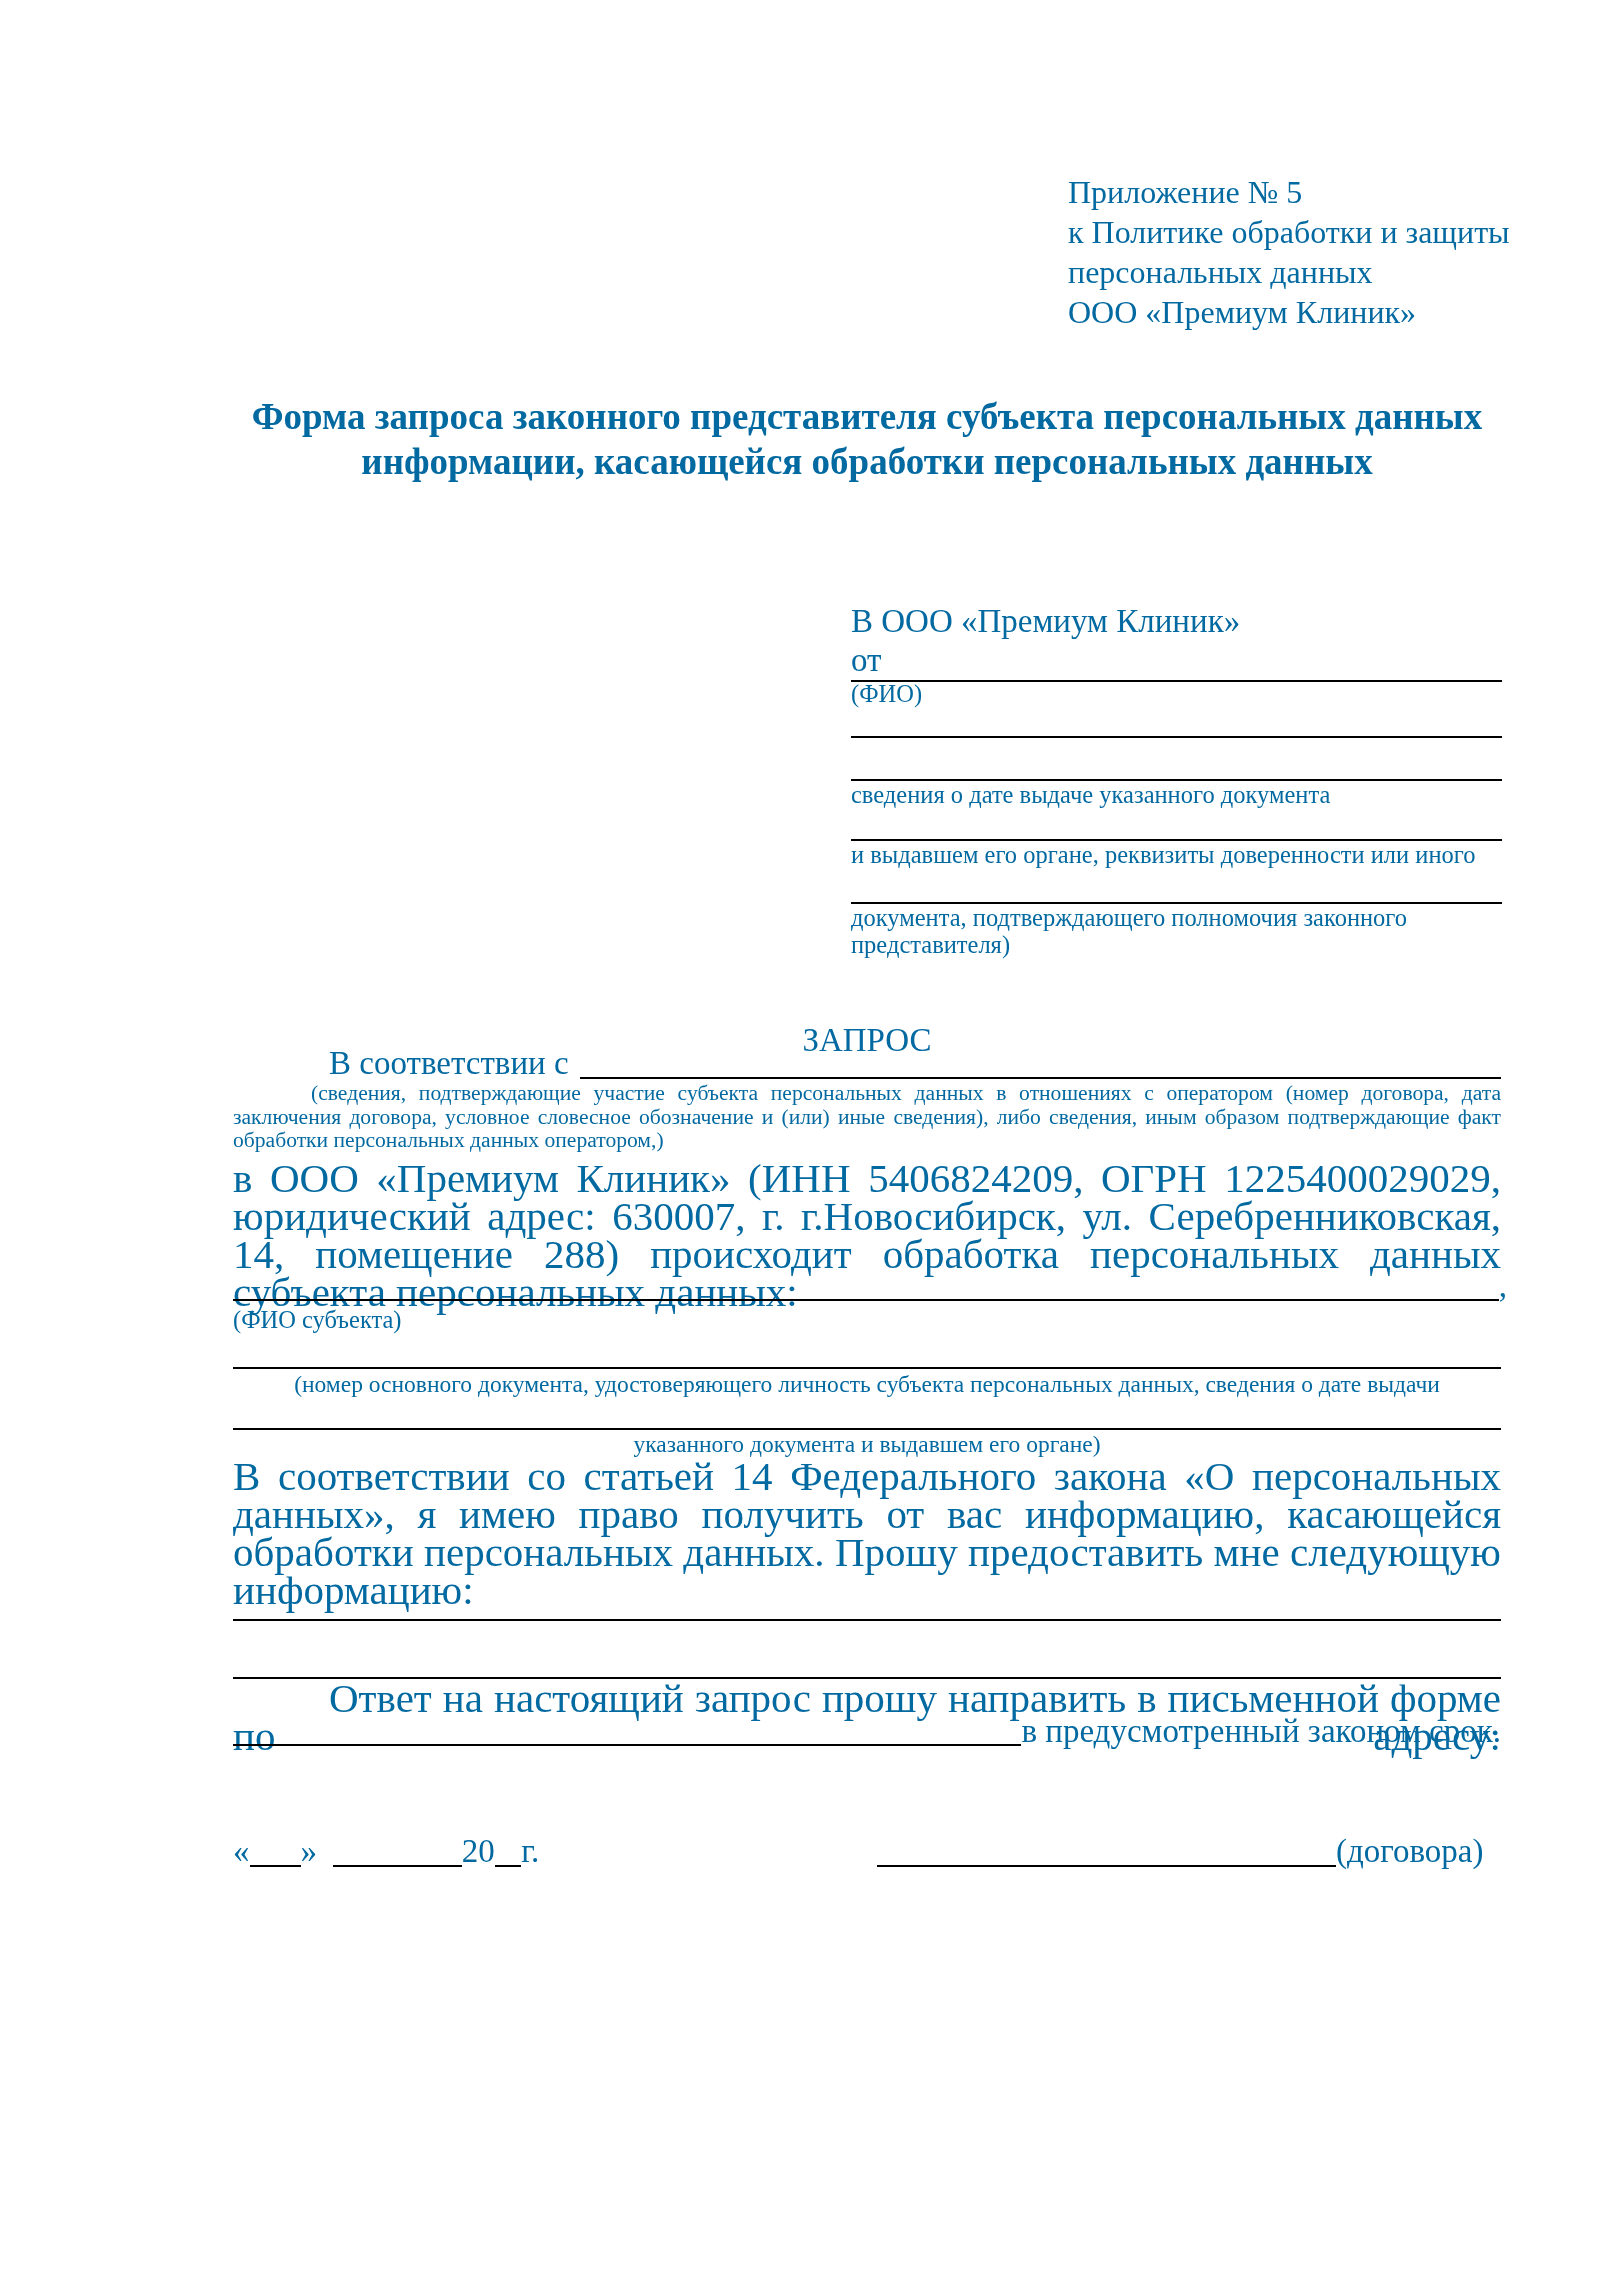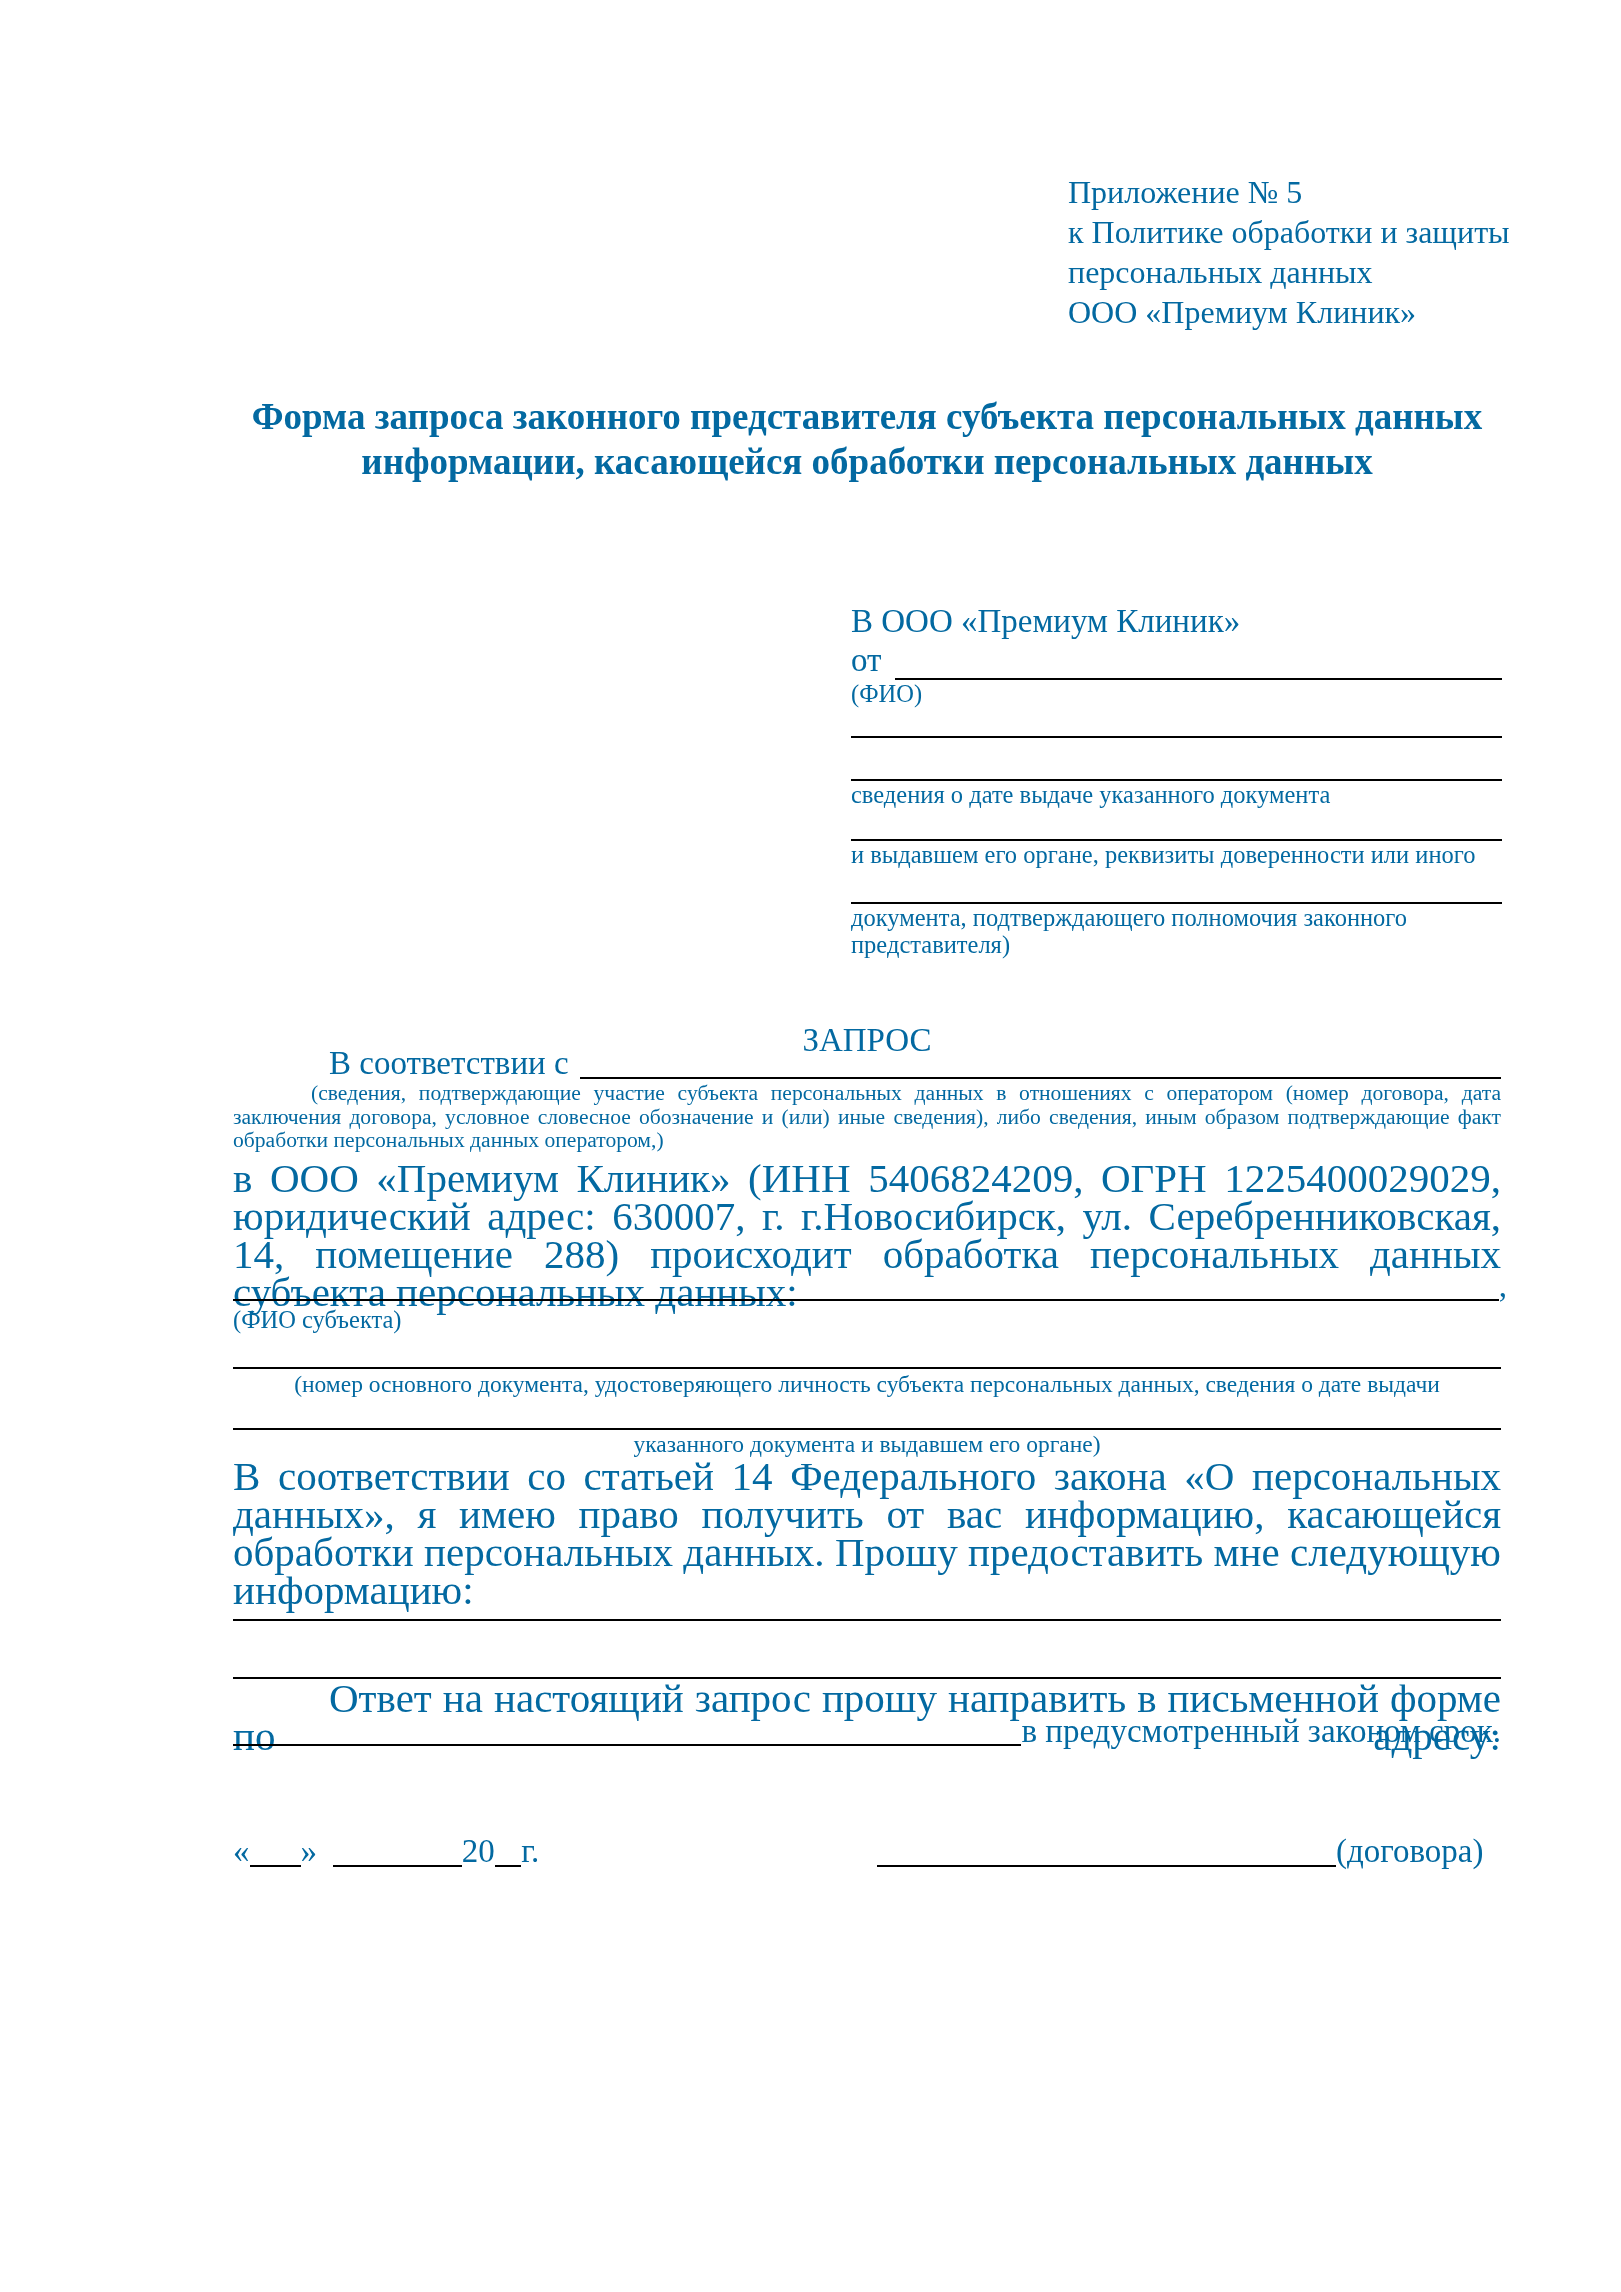--- a/index.html
+++ b/index.html
@@ -16,21 +16,21 @@
   .caption-sm{font-size:23.5px;line-height:26.5px;text-align:center;}
   .ul{border-bottom:2.9px solid #000;}
   .row{display:flex;align-items:stretch;}
   .fill{flex:1;border-bottom:2.9px solid #000;}
 
   .header-note{left:1068px;top:172px;font-size:32px;line-height:40px;}
   .doc-title{left:233px;top:394px;width:1268px;text-align:center;
              font-weight:bold;font-size:37px;line-height:45px;}
 
   .addressee{left:851px;top:595px;width:651px;font-size:33px;line-height:39px;margin-top:7px;}
-  .from-row{height:39px;}
+  .from-row{height:39px;flex-direction:column;}
   .from-label{padding-right:13.7px;}
   .blank1{height:29px;}
   .blank2{margin-top:13.7px;height:27.4px;}
   .blank3{margin-top:2.9px;height:27.4px;}
   .blank4{margin-top:5.9px;height:27.4px;}
 
   .zapros{left:233px;top:1006px;width:1268px;text-align:center;font-size:33px;margin-top:16px;}
   .accordance{left:233px;top:1047px;width:1268px;height:32px;font-size:33px;line-height:32px;text-align:right;}
   .indent-spacer{width:96px;}
   .accordance-label{padding-right:11.8px;}

